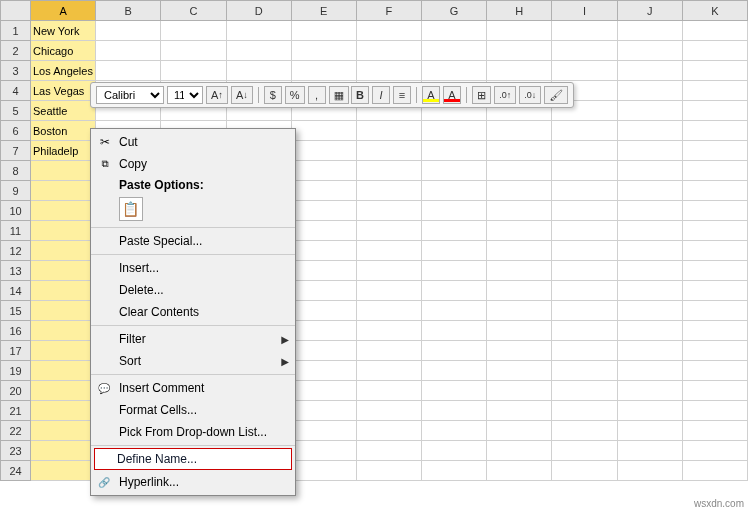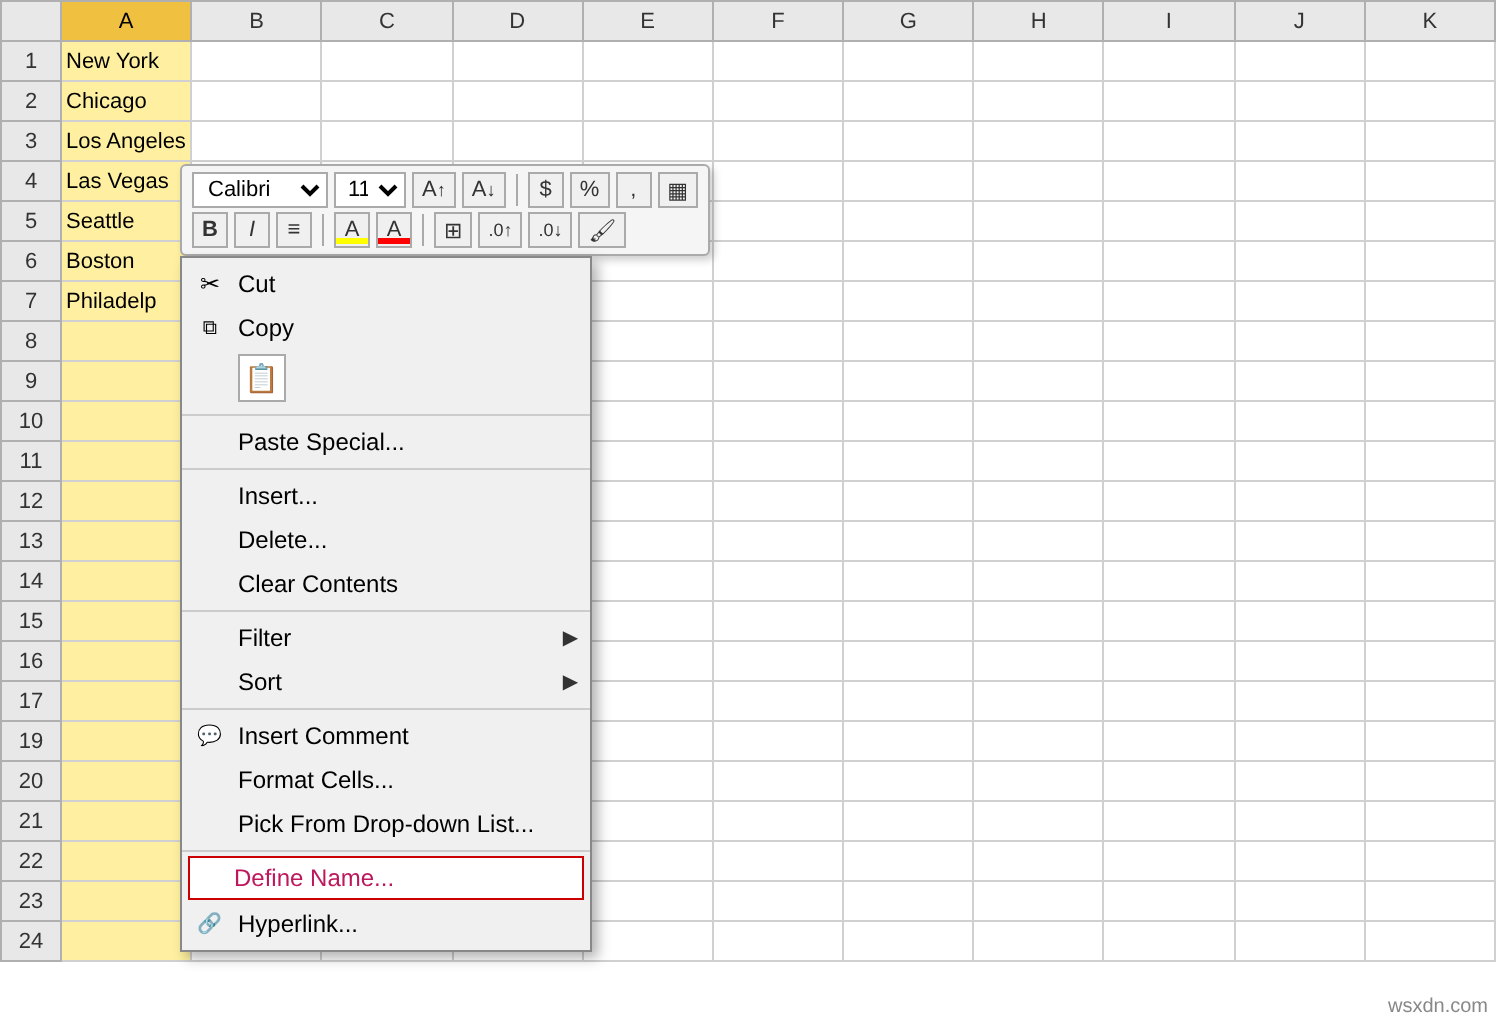--- a/index.html
+++ b/index.html
@@ -82,21 +82,21 @@
     
     .mini-toolbar {
       position: absolute;
       top: 82px;
       left: 90px;
       background: #f5f5f5;
       border: 1px solid #aaa;
       border-radius: 3px;
       padding: 3px 5px;
       display: flex;
-      flex-direction: column;
+      flex-direction: row;
       gap: 2px;
       box-shadow: 2px 2px 4px rgba(0,0,0,0.2);
       z-index: 200;
     }
 
     .mini-toolbar-row1 {
       display: flex;
       align-items: center;
       gap: 3px;
     }
@@ -169,21 +169,21 @@
       color: #000;
       position: relative;
       white-space: nowrap;
       display: flex;
       align-items: center;
     }
 
     .ctx-item.highlighted {
       background: #fff;
       border: 1px solid #c00;
-      color: #be185d;
+      color: #0f172a;
       margin: 1px 3px;
       padding: 3px 22px 3px 22px;
     }
 
     .ctx-item.has-icon {
       padding-left: 28px;
     }
 
     .ctx-icon {
       position: absolute;
@@ -643,20 +643,23 @@
     <div class="ctx-item has-icon">
       <span class="ctx-icon">✂</span>
       <span>Cut</span>
     </div>
 
     <div class="ctx-item has-icon">
       <span class="ctx-icon" style="font-size:10px;">⧉</span>
       <span>Copy</span>
     </div>
 
+    <div class="ctx-section-label">
+      <span>Paste Options:</span>
+    </div>
 
     <div class="paste-icon-area">
       <div class="paste-icon-box">📋</div>
     </div>
     <hr class="ctx-separator">
 
     <div class="ctx-item">
       <span>Paste Special...</span>
     </div>
     <hr class="ctx-separator">

